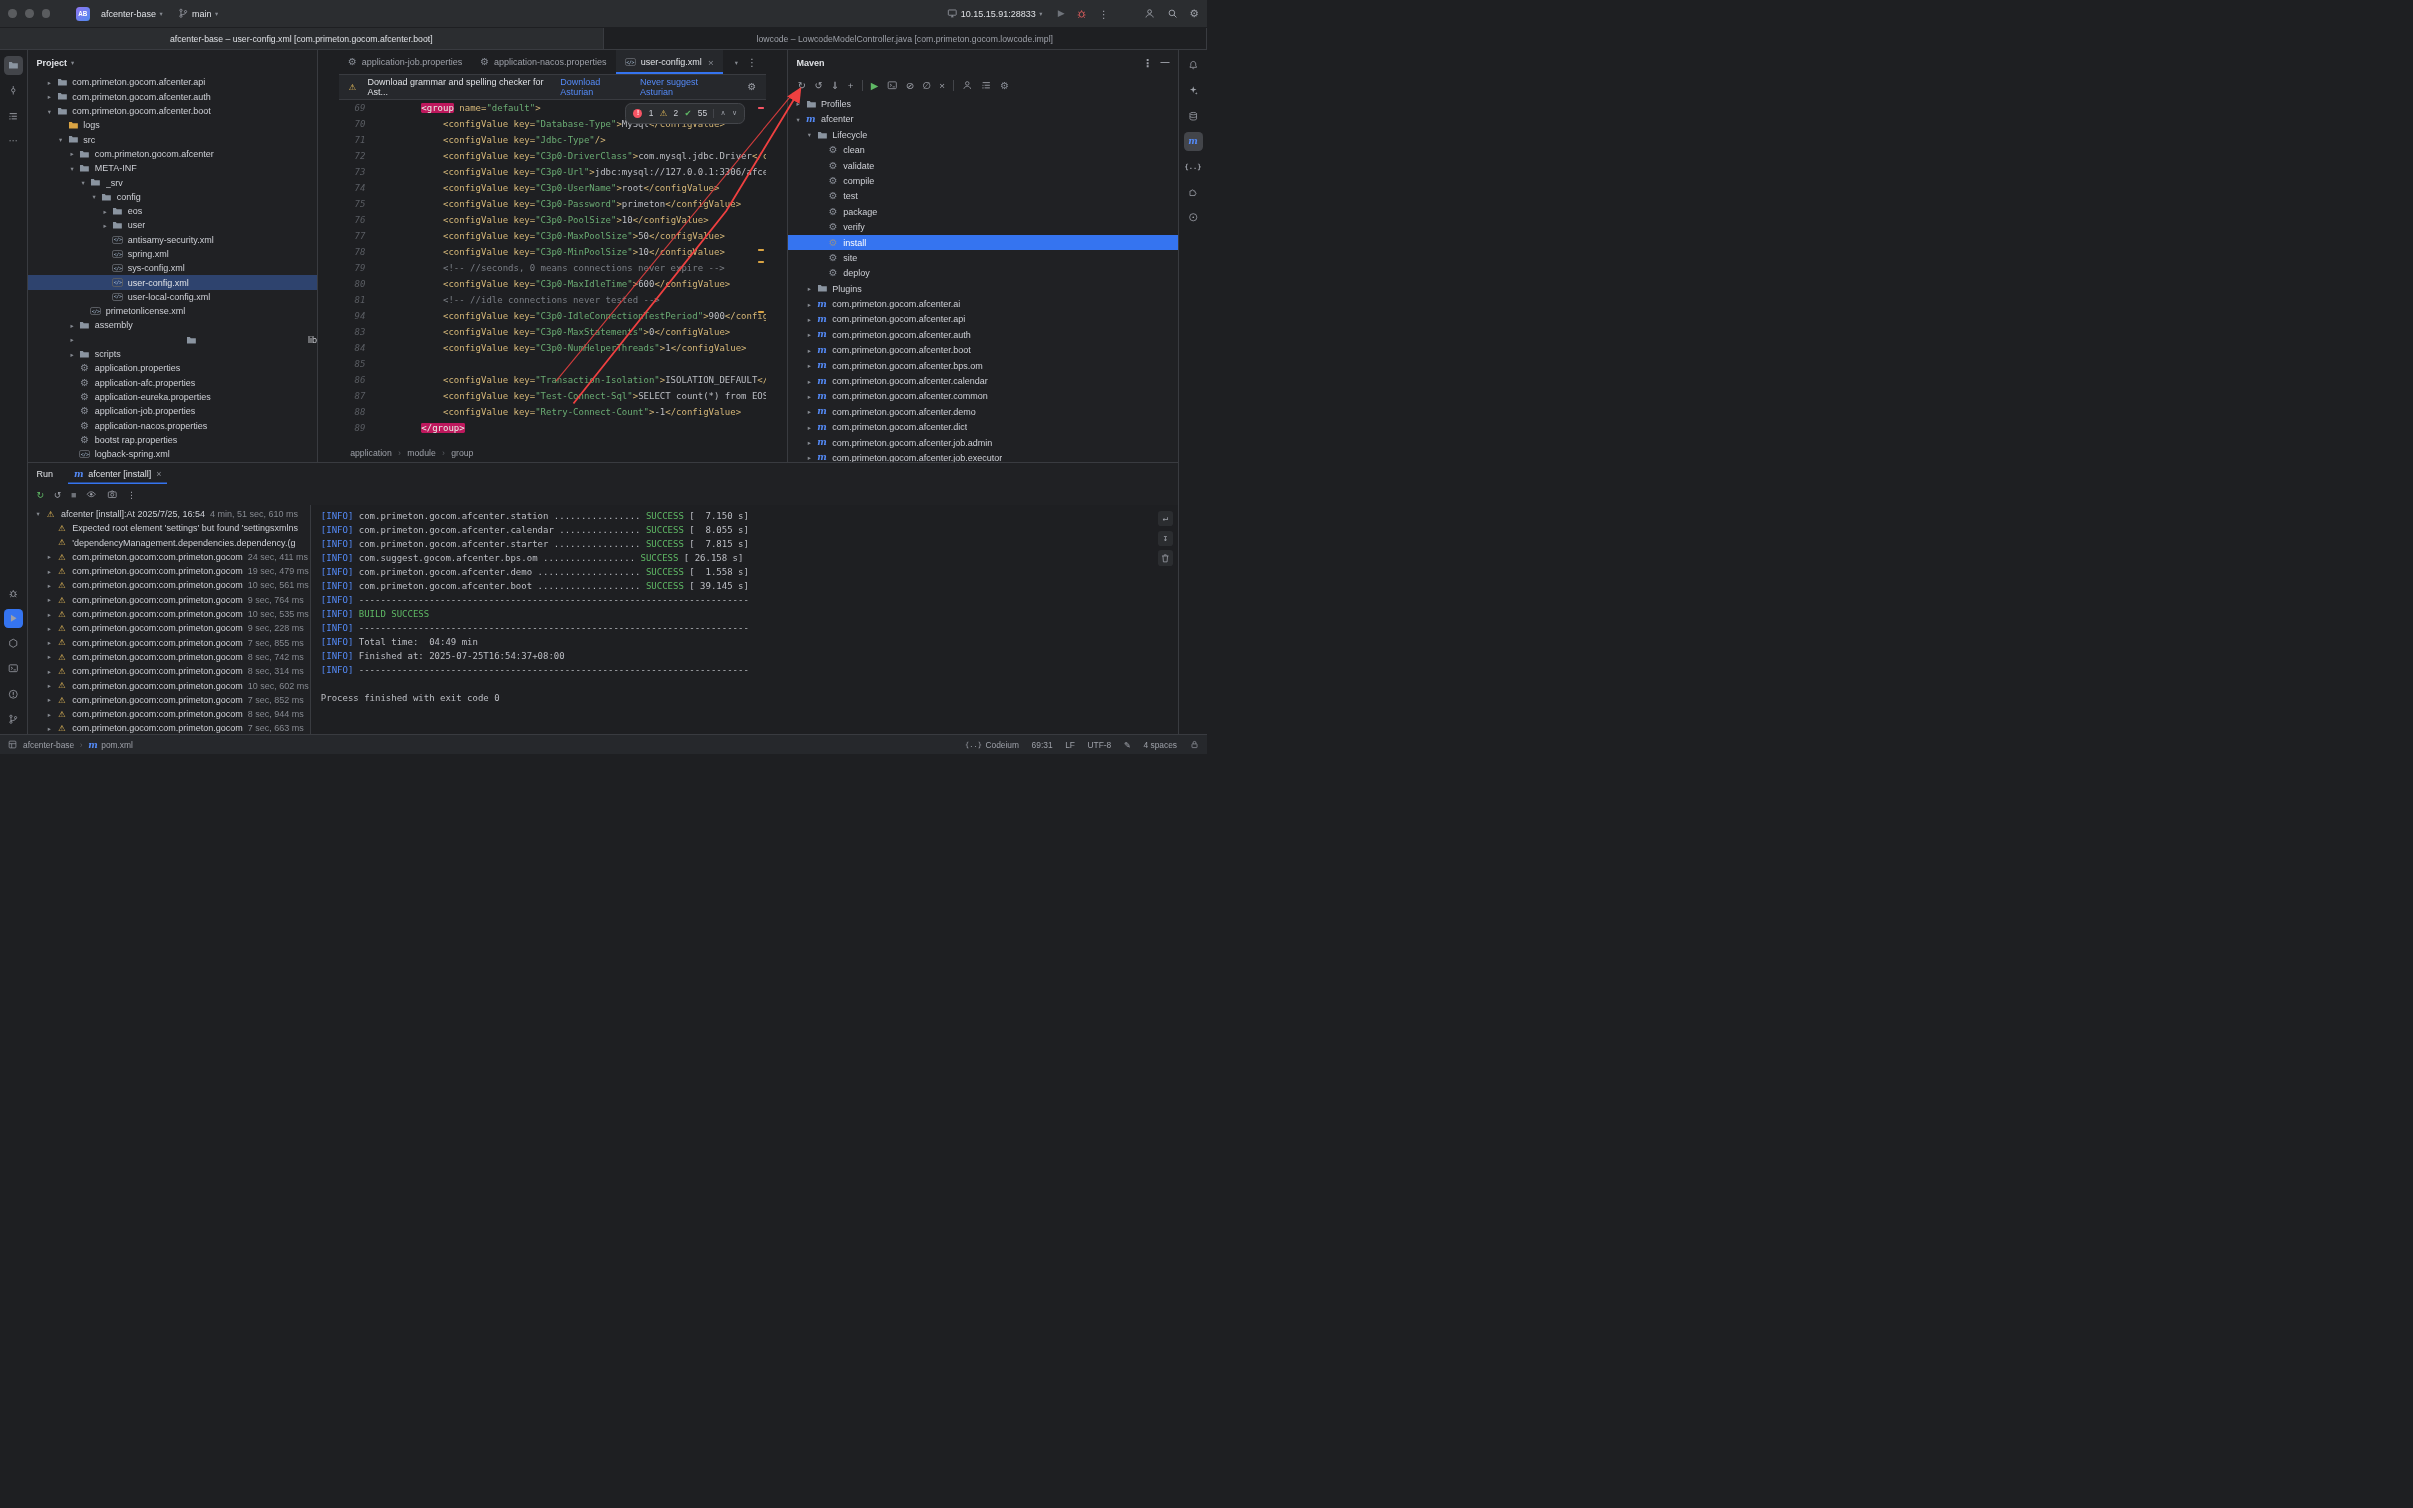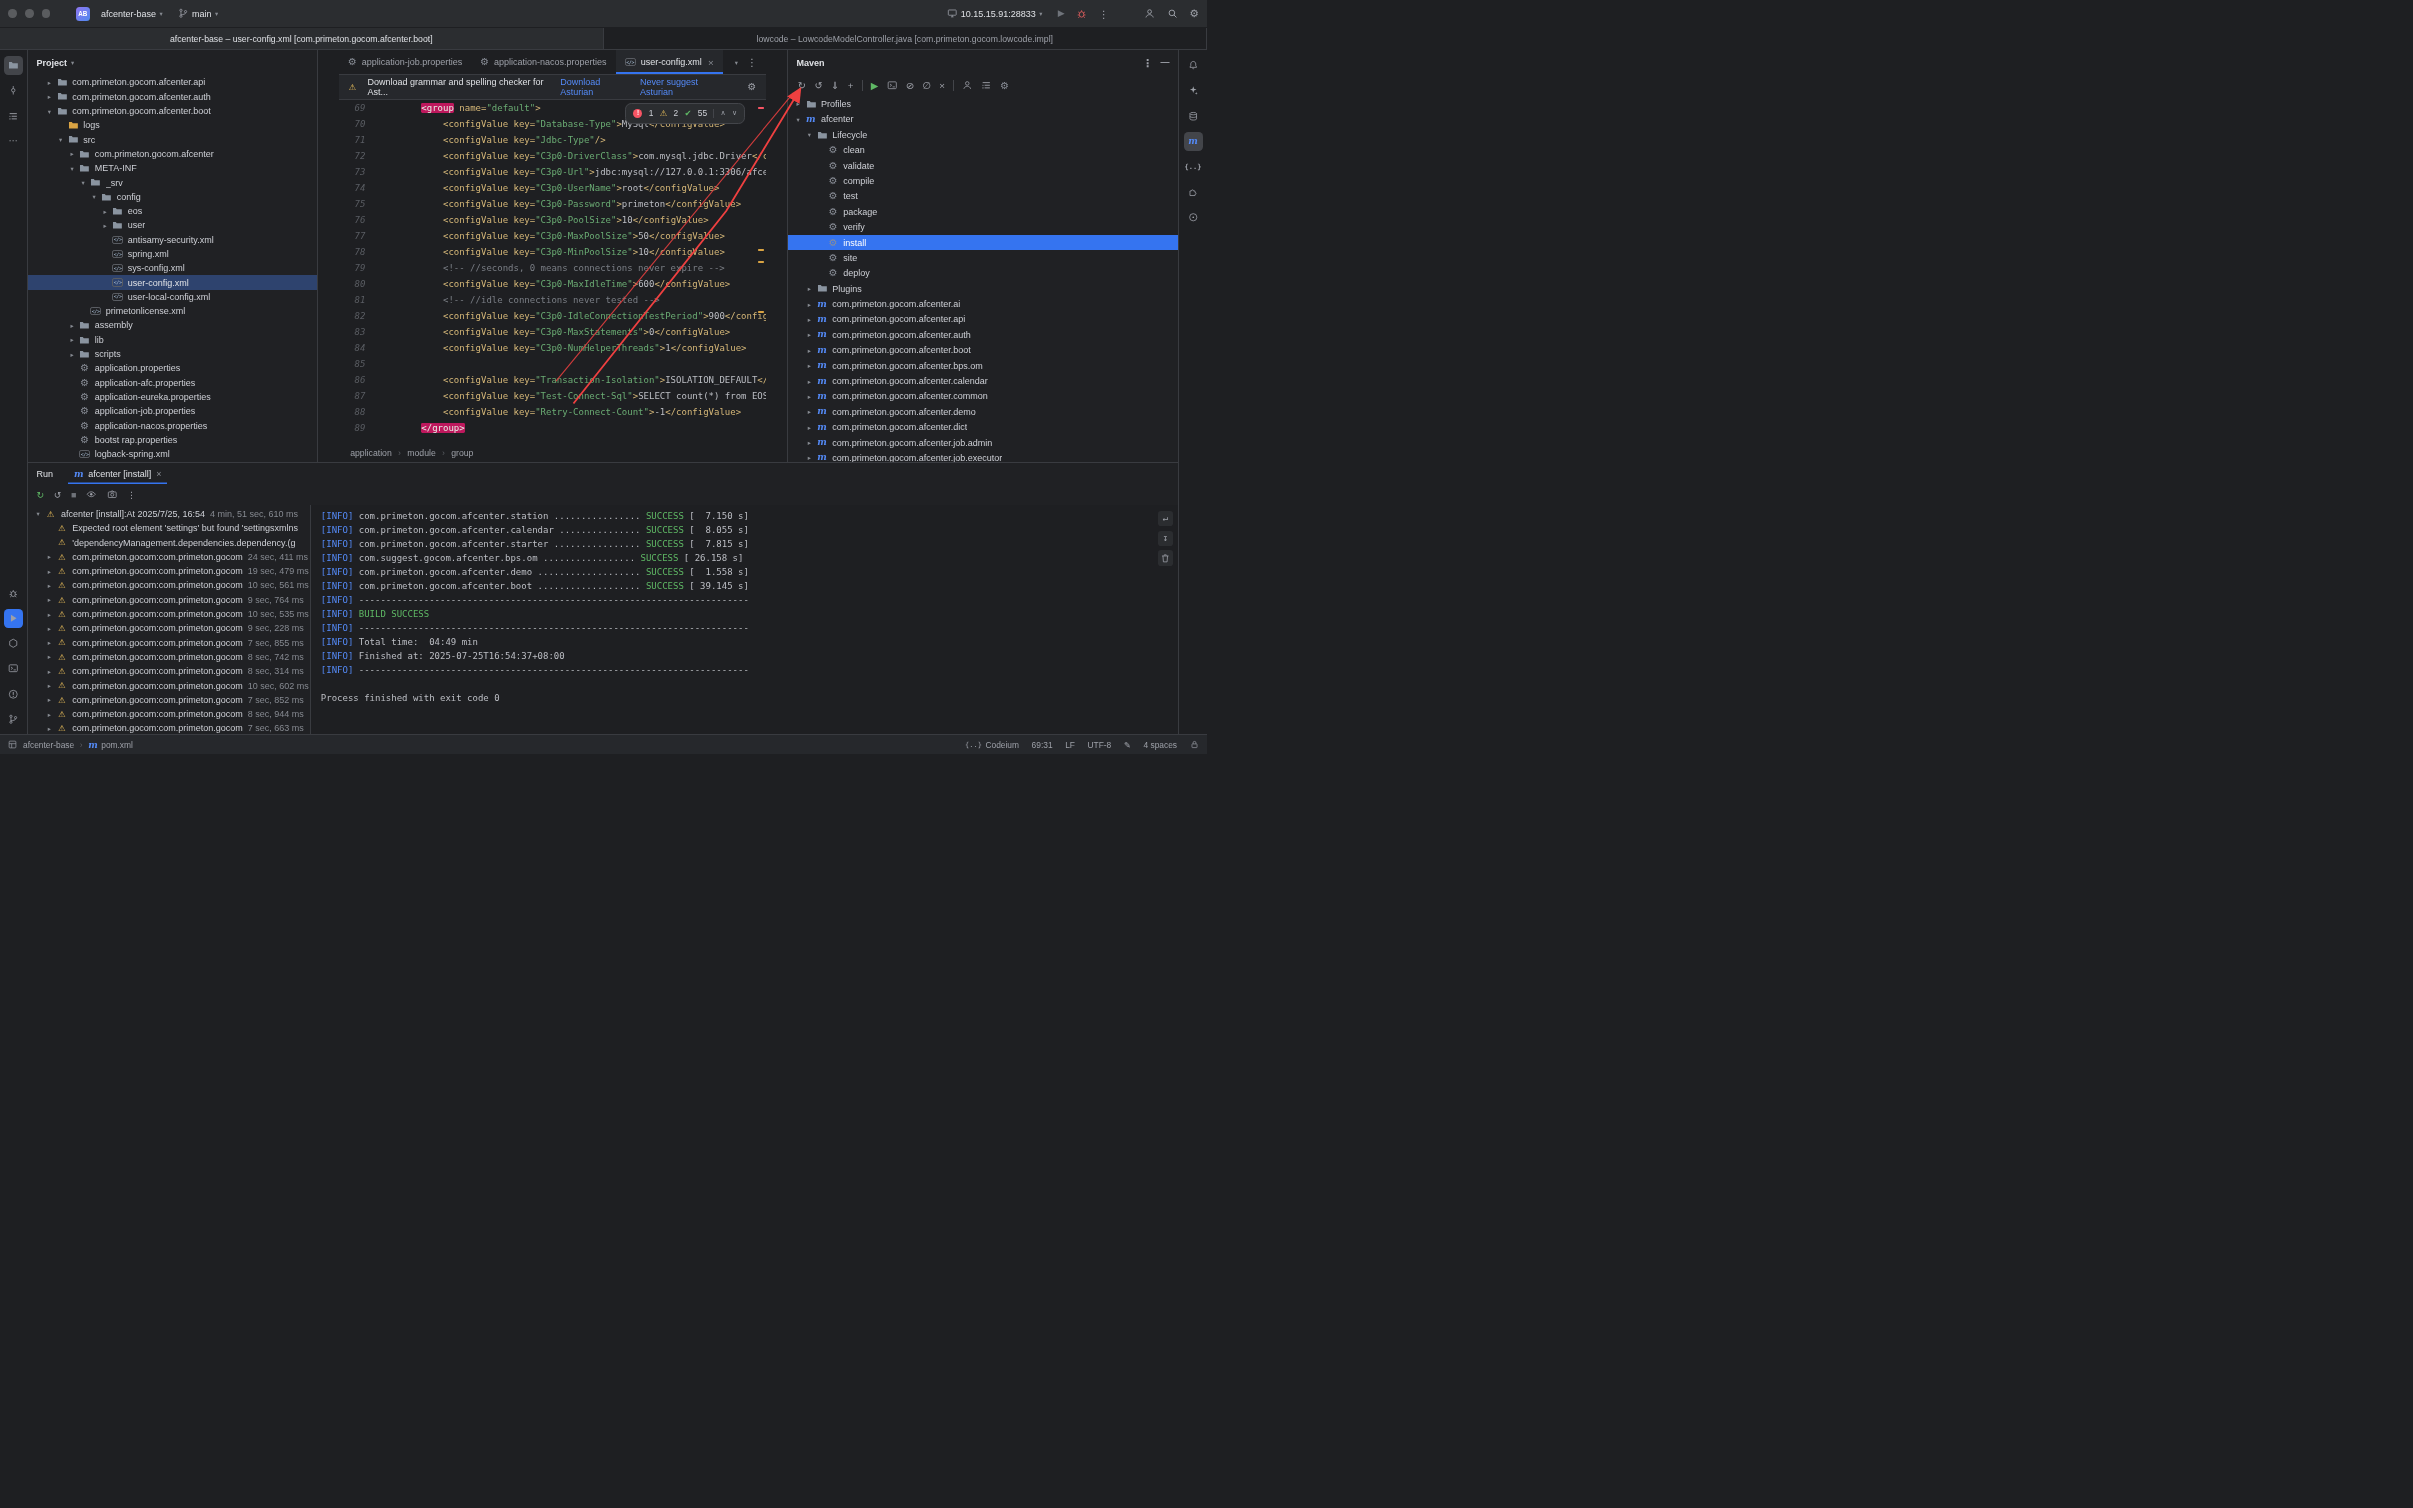--- a/index.html
+++ b/index.html
@@ -439,21 +439,21 @@
               <span class="chev">▸</span>
               <span class="tico">
                 <span class="ic ic-folder">
                   <svg width="10.5" height="10.5" viewBox="0 0 16 16">
                     <path d="M1.5 3h4.3l1.5 1.8h7.2c.3 0 .5.2.5.5v7.2c0 .3-.2.5-.5.5H2c-.3 0-.5-.2-.5-.5V3z" fill="currentColor"></path>
                   </svg>
                 </span>
               </span>
               <span class="tlabel">assembly</span>
             </div>
-            <div class="trow" style="padding-left: 38px;">
+            <div class="trow" style="padding-left: 38px; justify-content: space-between;">
               <span class="chev">▸</span>
               <span class="tico">
                 <span class="ic ic-folder">
                   <svg width="10.5" height="10.5" viewBox="0 0 16 16">
                     <path d="M1.5 3h4.3l1.5 1.8h7.2c.3 0 .5.2.5.5v7.2c0 .3-.2.5-.5.5H2c-.3 0-.5-.2-.5-.5V3z" fill="currentColor"></path>
                   </svg>
                 </span>
               </span>
               <span class="tlabel">lib</span>
             </div>
@@ -594,21 +594,21 @@
               </div>
               <div class="cl">
                 <span class="ln">80</span>
                 <span class="ct">            <span class="tk-t">&lt;configValue key=</span><span class="tk-str">"C3p0-MaxIdleTime"</span><span class="tk-t">&gt;</span><span class="tk-x">600</span><span class="tk-t">&lt;/configValue&gt;</span></span>
               </div>
               <div class="cl">
                 <span class="ln">81</span>
                 <span class="ct">            <span class="tk-c">&lt;!-- //idle connections never tested --&gt;</span></span>
               </div>
               <div class="cl">
-                <span class="ln">82</span>
+                <span class="ln">94</span>
                 <span class="ct">            <span class="tk-t">&lt;configValue key=</span><span class="tk-str">"C3p0-IdleConnectionTestPeriod"</span><span class="tk-t">&gt;</span><span class="tk-x">900</span><span class="tk-t">&lt;/configValue&gt;</span></span>
               </div>
               <div class="cl">
                 <span class="ln">83</span>
                 <span class="ct">            <span class="tk-t">&lt;configValue key=</span><span class="tk-str">"C3p0-MaxStatements"</span><span class="tk-t">&gt;</span><span class="tk-x">0</span><span class="tk-t">&lt;/configValue&gt;</span></span>
               </div>
               <div class="cl">
                 <span class="ln">84</span>
                 <span class="ct">            <span class="tk-t">&lt;configValue key=</span><span class="tk-str">"C3p0-NumHelperThreads"</span><span class="tk-t">&gt;</span><span class="tk-x">1</span><span class="tk-t">&lt;/configValue&gt;</span></span>
               </div>

